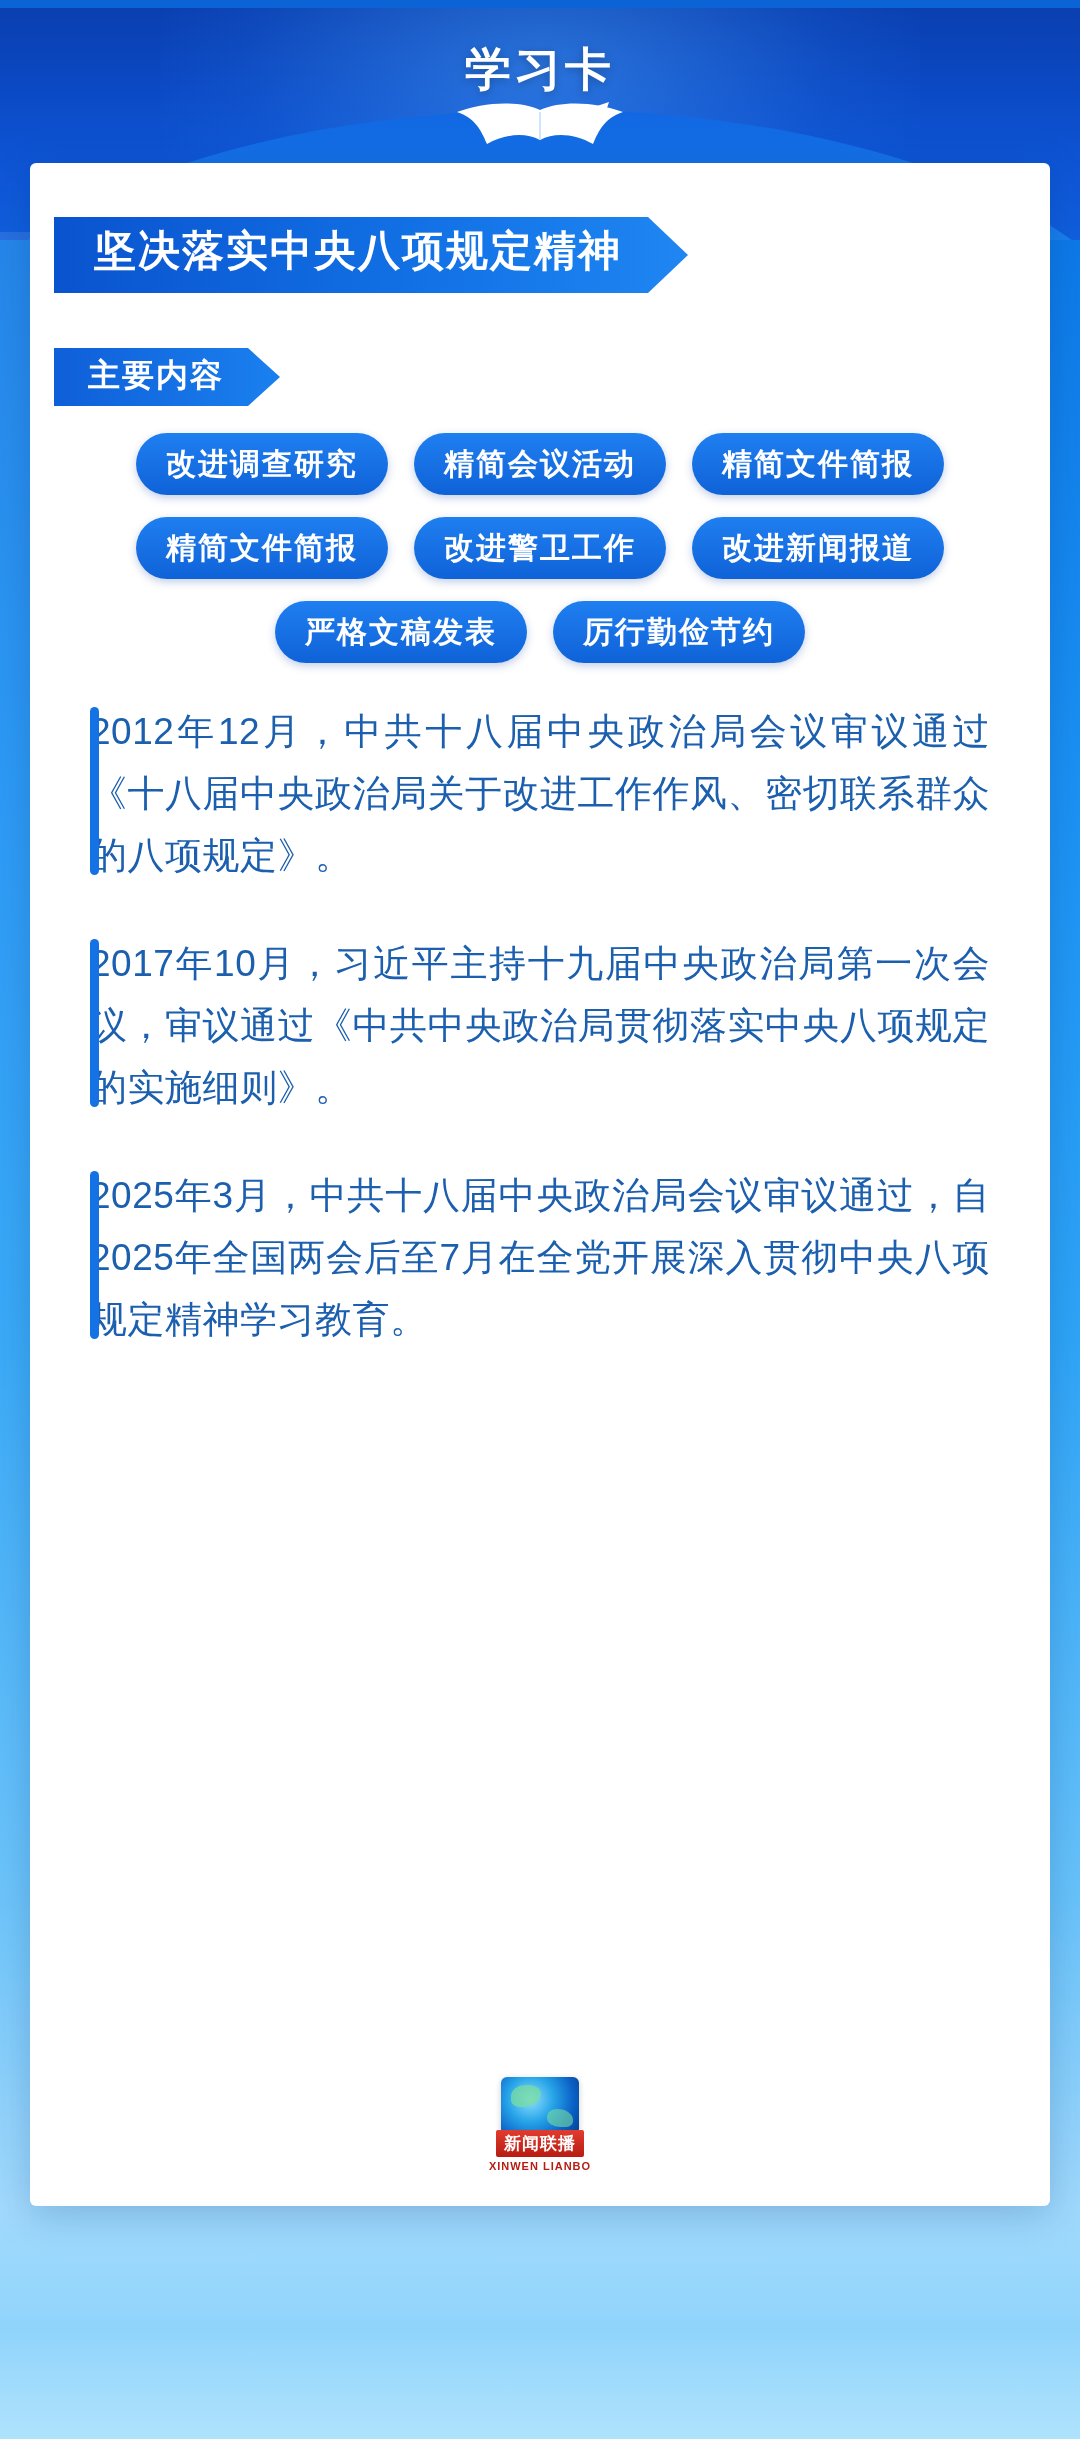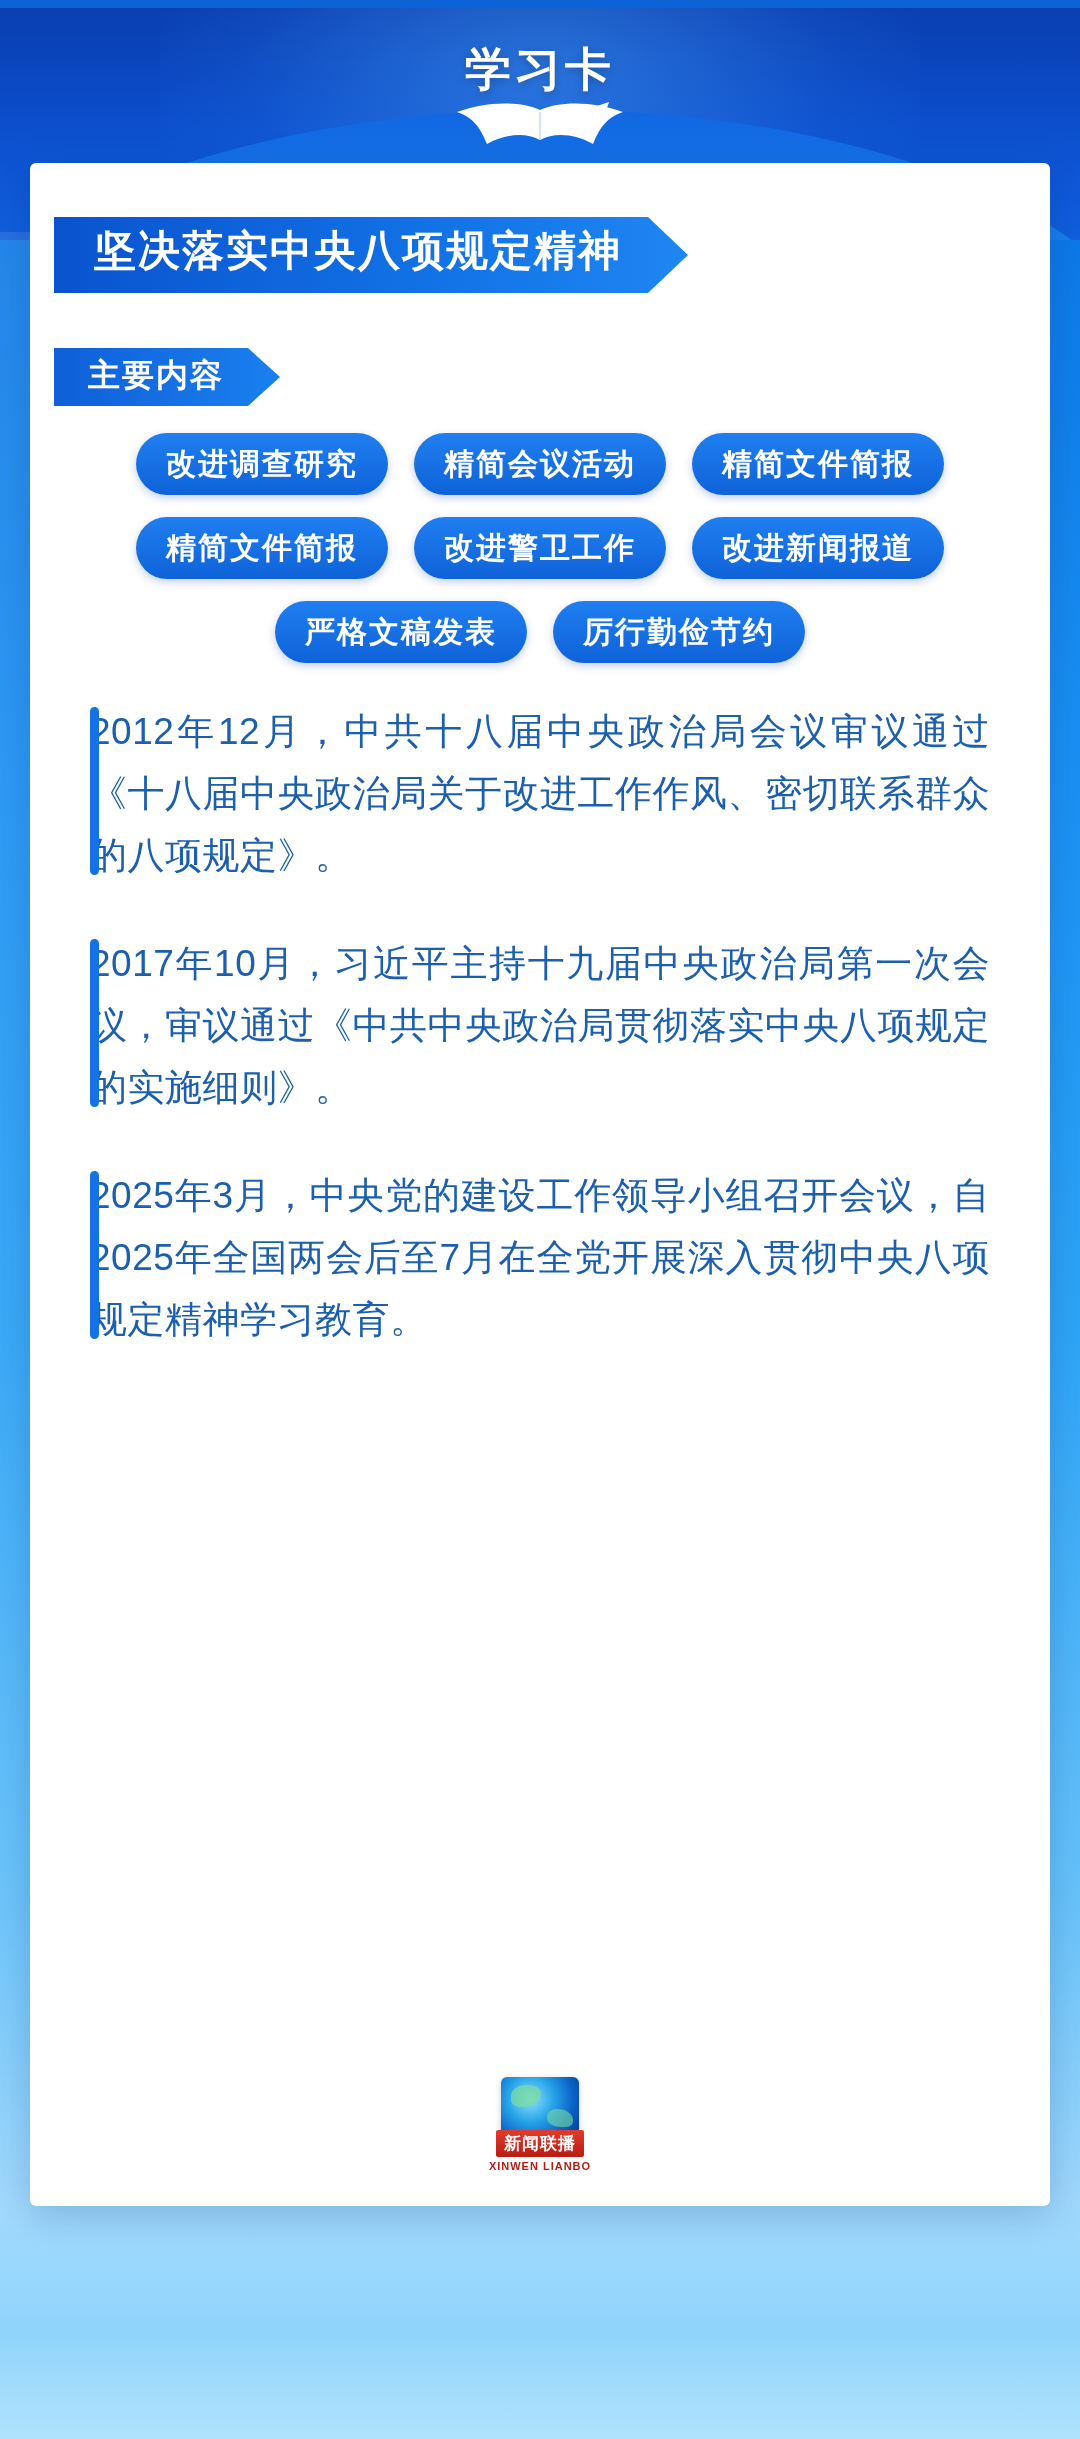--- a/index.html
+++ b/index.html
@@ -317,21 +317,21 @@
     </div>
 
     <div class="paras">
       <div class="para">
         <p>2012年12月，中共十八届中央政治局会议审议通过《十八届中央政治局关于改进工作作风、密切联系群众的八项规定》。</p>
       </div>
       <div class="para">
         <p>2017年10月，习近平主持十九届中央政治局第一次会议，审议通过《中共中央政治局贯彻落实中央八项规定的实施细则》。</p>
       </div>
       <div class="para">
-        <p>2025年3月，中央党的建设工作领导小组召开会议，自2025年全国两会后至7月在全党开展深入贯彻中央八项规定精神学习教育。</p>
+        <p>2025年3月，中共十八届中央政治局会议审议通过，自2025年全国两会后至7月在全党开展深入贯彻中央八项规定精神学习教育。</p>
       </div>
     </div>
 
     <div class="badge">
       <div class="badge-globe"></div>
       <div class="badge-cn">新闻联播</div>
       <div class="badge-en">XINWEN LIANBO</div>
     </div>
 
   </div>

